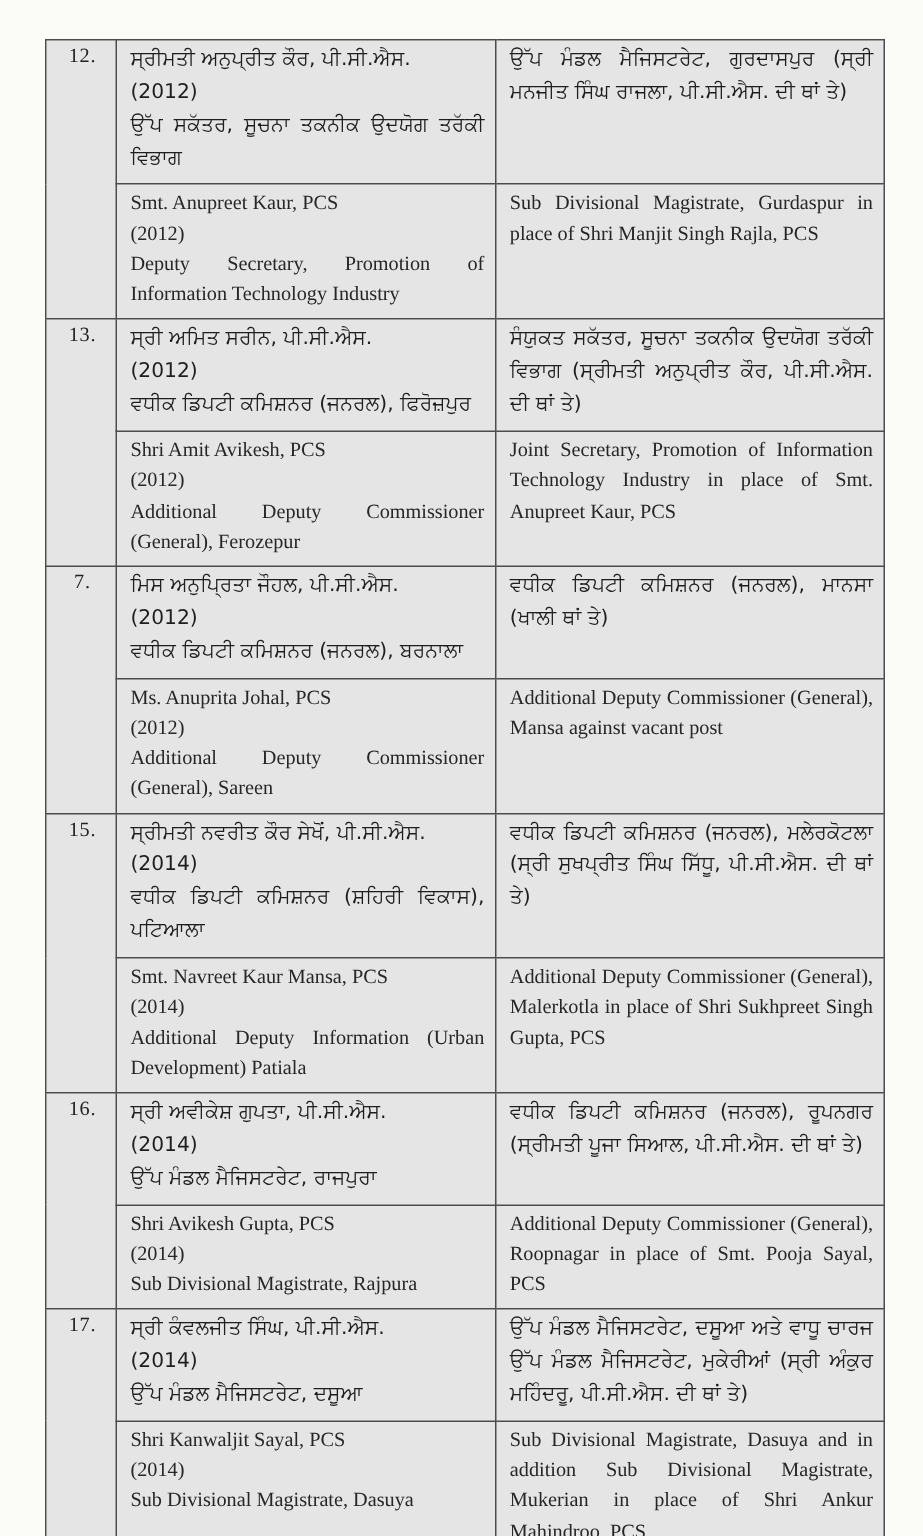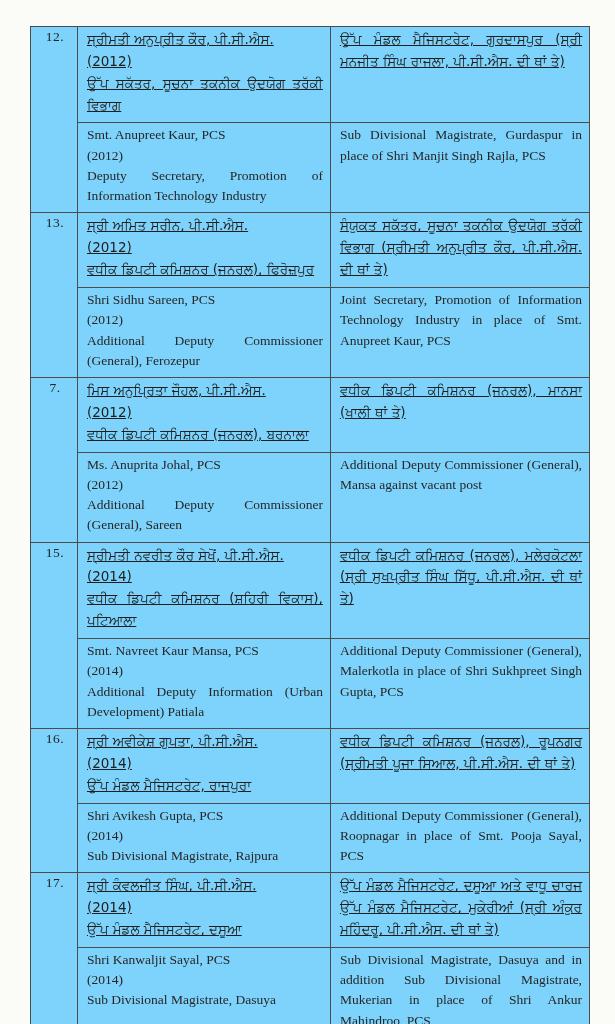--- a/index.html
+++ b/index.html
@@ -20,21 +20,21 @@
     left: 30px;
     top: 26px;
     width: 560px;
     border-collapse: collapse;
     table-layout: fixed;
   }
   .doc-table td {
     border: 1px solid #4c4c4c;
     vertical-align: top;
     padding: 2px 7px 6px 9px;
-    background: #7dd3fc;
+    background: #e5e5e5;
   }
   .col-no { width: 46px; }
   .col-officer { width: 248px; }
   .col-new { width: 254px; }
   .cell-serial {
     text-align: center;
     font-size: 13.5px;
     padding-top: 5px;
     letter-spacing: 0.5px;
   }
@@ -48,21 +48,21 @@
     font-family: "Liberation Serif", serif;
     font-size: 13.5px;
     line-height: 1.5;
     color: #262626;
   }
   .post-line, .para {
     text-align: justify;
   }
   .cell-pa { min-height: 50px; }
   .cell-en { min-height: 48px; }
-  .cell-inner-pa { min-height: 52px; text-decoration: underline; }
+  .cell-inner-pa { min-height: 52px; }
   .cell-inner-en { min-height: 46px; }
 </style>
 </head>
 <body>
 
 <table class="doc-table">
   <colgroup>
     <col class="col-no">
     <col class="col-officer">
     <col class="col-new">
@@ -107,21 +107,21 @@
         <div class="post-line">ਵਧੀਕ ਡਿਪਟੀ ਕਮਿਸ਼ਨਰ (ਜਨਰਲ), ਫਿਰੋਜ਼ਪੁਰ</div>
       </div>
     </td>
     <td class="cell-pa">
       <div class="pa-text para cell-inner-pa">ਸੰਯੁਕਤ ਸਕੱਤਰ, ਸੂਚਨਾ ਤਕਨੀਕ ਉਦਯੋਗ ਤਰੱਕੀ ਵਿਭਾਗ (ਸ੍ਰੀਮਤੀ ਅਨੁਪ੍ਰੀਤ ਕੌਰ, ਪੀ.ਸੀ.ਐਸ. ਦੀ ਥਾਂ ਤੇ)</div>
     </td>
   </tr>
   <tr>
     <td class="cell-en">
       <div class="en-text cell-inner-en">
-        <div>Shri Sidhu Sareen, PCS</div>
+        <div>Shri Amit Avikesh, PCS</div>
         <div>(2012)</div>
         <div class="post-line">Additional Deputy Commissioner (General), Ferozepur</div>
       </div>
     </td>
     <td class="cell-en">
       <div class="en-text para cell-inner-en">Joint Secretary, Promotion of Information Technology Industry in place of Smt. Anupreet Kaur, PCS</div>
     </td>
   </tr>
 
   <tr>

